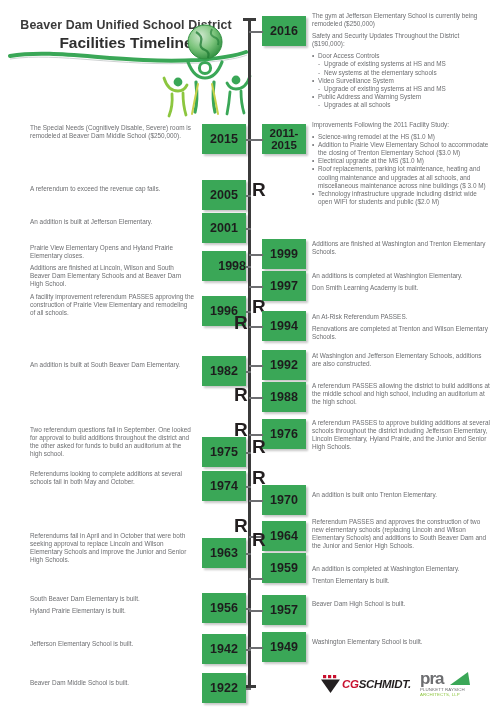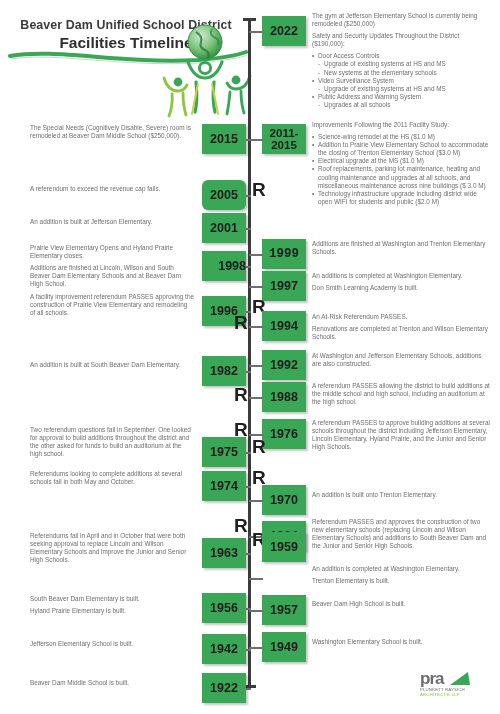--- a/index.html
+++ b/index.html
@@ -121,21 +121,21 @@
   </svg>
 </div>
 
 <div id="spine"></div>
 <div id="spine-cap-top"></div>
 <div id="spine-cap-bot"></div>
 
 <div id="entries-layer">
     <div class="connector right" style="top: 31px;"></div>
     <div class="chip right" style="top: 16px;">
-      <span>2022</span>
+      <span>2016</span>
     </div>
     <div style="position: absolute; height: 1.6px; background: rgb(109, 110, 113); top: 31px; left: 249px; width: 14px;"></div>
     <div class="evt right" style="top: 12px;">
       <p>The gym at Jefferson Elementary School is currently being remodeled ($250,000)</p>
       <p>Safety and Security Updates Throughout the District ($190,000):</p>
       <ul>
         <li class="">Door Access Controls</li>
         <li class="sub">Upgrade of existing systems at HS and MS</li>
         <li class="sub">New systems at the elementary schools</li>
         <li class="">Video Surveillance System</li>
@@ -162,38 +162,38 @@
     </div>
     <div class="connector left" style="top: 139px; left: 246px; width: 4px;"></div>
     <div class="chip left" style="top: 124px;">
       <span>2015</span>
     </div>
     <div style="position: absolute; height: 1.6px; background: rgb(109, 110, 113); top: 139px; left: 246px; width: 5px;"></div>
     <div class="evt left" style="top: 124px; left: 30px; width: 164px; text-align: left;">
       <p>The Special Needs (Cognitively Disable, Severe) room is remodeled at  Beaver Dam Middle School ($250,000).</p>
     </div>
     <div class="connector left" style="top: 195px; left: 246px; width: 4px;"></div>
-    <div class="chip left" style="top: 180px; border-radius: 6px;">
+    <div class="chip left" style="top: 180px;">
       <span>2005</span>
     </div>
     <div style="position: absolute; height: 1.6px; background: rgb(109, 110, 113); top: 195px; left: 246px; width: 5px;"></div>
     <div class="rmark" style="top: 180px; left: 252px;">R</div>
     <div class="evt left" style="top: 185px; left: 30px; width: 164px; text-align: left;">
       <p>A referendum to exceed the revenue cap fails.</p>
     </div>
     <div class="connector left" style="top: 228px; left: 246px; width: 4px;"></div>
     <div class="chip left" style="top: 213px;">
       <span>2001</span>
     </div>
     <div style="position: absolute; height: 1.6px; background: rgb(109, 110, 113); top: 228px; left: 246px; width: 5px;"></div>
     <div class="evt left" style="top: 218px; left: 30px; width: 164px; text-align: left;">
       <p>An addition is built at Jefferson Elementary.</p>
     </div>
     <div class="connector right" style="top: 254px;"></div>
-    <div class="chip right" style="top: 239px; font-family: Liberation Mono, monospace;">
+    <div class="chip right" style="top: 239px;">
       <span>1999</span>
     </div>
     <div style="position: absolute; height: 1.6px; background: rgb(109, 110, 113); top: 254px; left: 249px; width: 14px;"></div>
     <div class="evt right" style="top: 240px;">
       <p>Additions are finished at Washington and Trenton Elementary Schools.</p>
     </div>
     <div class="connector left" style="top: 266px; left: 246px; width: 4px;"></div>
     <div class="chip left" style="top: 251px; justify-content: flex-end;">
       <span>1998</span>
     </div>
@@ -302,21 +302,21 @@
     <div class="connector left" style="top: 553px; left: 246px; width: 4px;"></div>
     <div class="chip left" style="top: 538px;">
       <span>1963</span>
     </div>
     <div style="position: absolute; height: 1.6px; background: rgb(109, 110, 113); top: 553px; left: 246px; width: 5px;"></div>
     <div class="rmark" style="top: 530px; left: 252px;">R</div>
     <div class="evt left" style="top: 532px; left: 30px; width: 164px; text-align: left;">
       <p>Referendums fail in April and in October that were both seeking approval to replace Lincoln and Wilson Elementary Schools and improve the Junior and Senior High Schools.</p>
     </div>
     <div class="connector right" style="top: 578px;"></div>
-    <div class="chip right" style="top: 532px;">
+    <div class="chip right" style="top: 553px;">
       <span>1959</span>
     </div>
     <div style="position: absolute; height: 1.6px; background: rgb(109, 110, 113); top: 578px; left: 249px; width: 14px;"></div>
     <div class="evt right" style="top: 565px;">
       <p>An addition is completed at Washington Elementary.</p>
       <p>Trenton Elementary is built.</p>
     </div>
     <div class="connector right" style="top: 610px;"></div>
     <div class="chip right" style="top: 595px;">
       <span>1957</span>
@@ -354,20 +354,29 @@
     <div class="chip left" style="top: 673px;">
       <span>1922</span>
     </div>
     <div style="position: absolute; height: 1.6px; background: rgb(109, 110, 113); top: 688px; left: 246px; width: 5px;"></div>
     <div class="evt left" style="top: 679px; left: 30px; width: 164px; text-align: left;">
       <p>Beaver Dam Middle School is built.</p>
     </div>
   </div>
 
 <div id="footer-logos">
+  <div class="logo-cg">
+    <svg width="22" height="20" viewBox="0 0 22 20">
+      <rect x="3" y="1" width="3.2" height="3.2" fill="#c8102e"></rect>
+      <rect x="8" y="1" width="3.2" height="3.2" fill="#c8102e"></rect>
+      <rect x="13" y="1" width="3.2" height="3.2" fill="#c8102e"></rect>
+      <polygon points="1,5.5 20,5.5 10.5,19" fill="#231f20"></polygon>
+    </svg>
+    <span class="cgname"><span class="cg-c">CG</span><span class="cg-s">SCHMIDT.</span></span>
+  </div>
   <div class="logo-pra">
     <div style="position:relative;height:17px;">
       <span class="pra-word">pra</span>
       <svg width="22" height="17" viewBox="0 0 22 17" style="position:absolute;left:30px;top:1px;">
         <polygon points="0,14 18,1 20,14" fill="#3aa757"></polygon>
       </svg>
     </div>
     <div class="pra-sub">PLUNKETT RAYSICH</div>
     <div class="pra-sub2">ARCHITECTS, LLP</div>
   </div>

